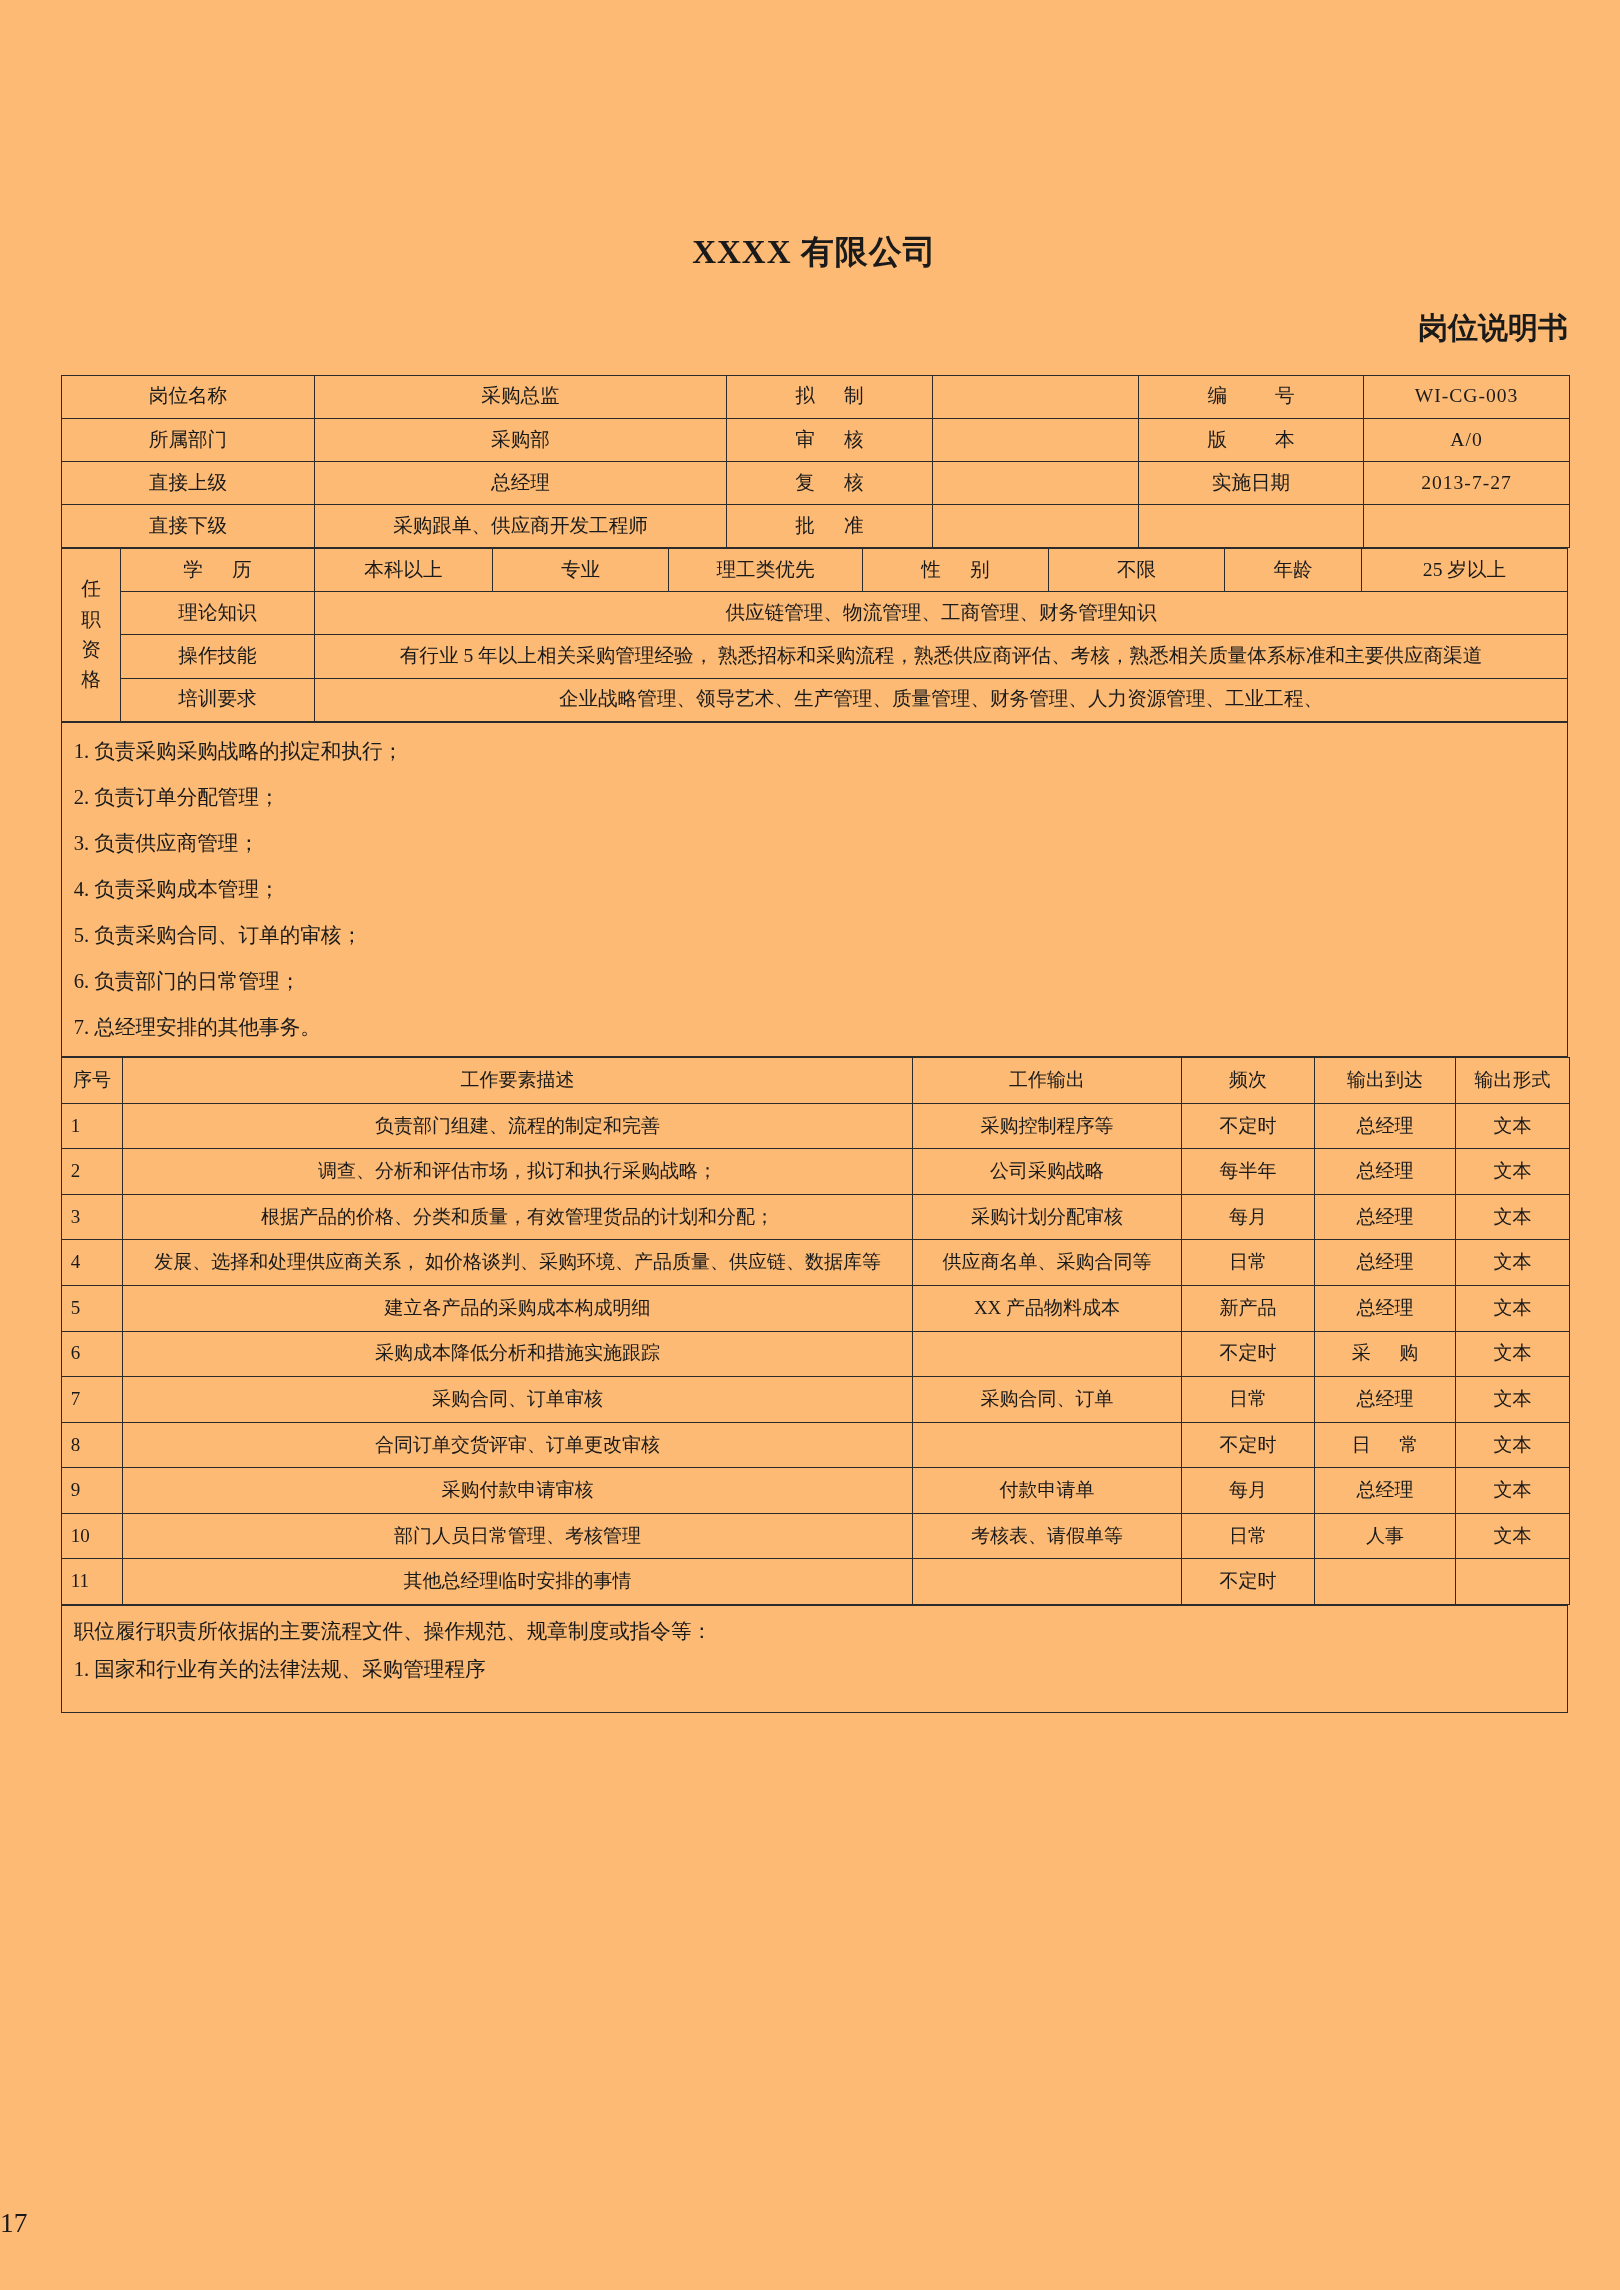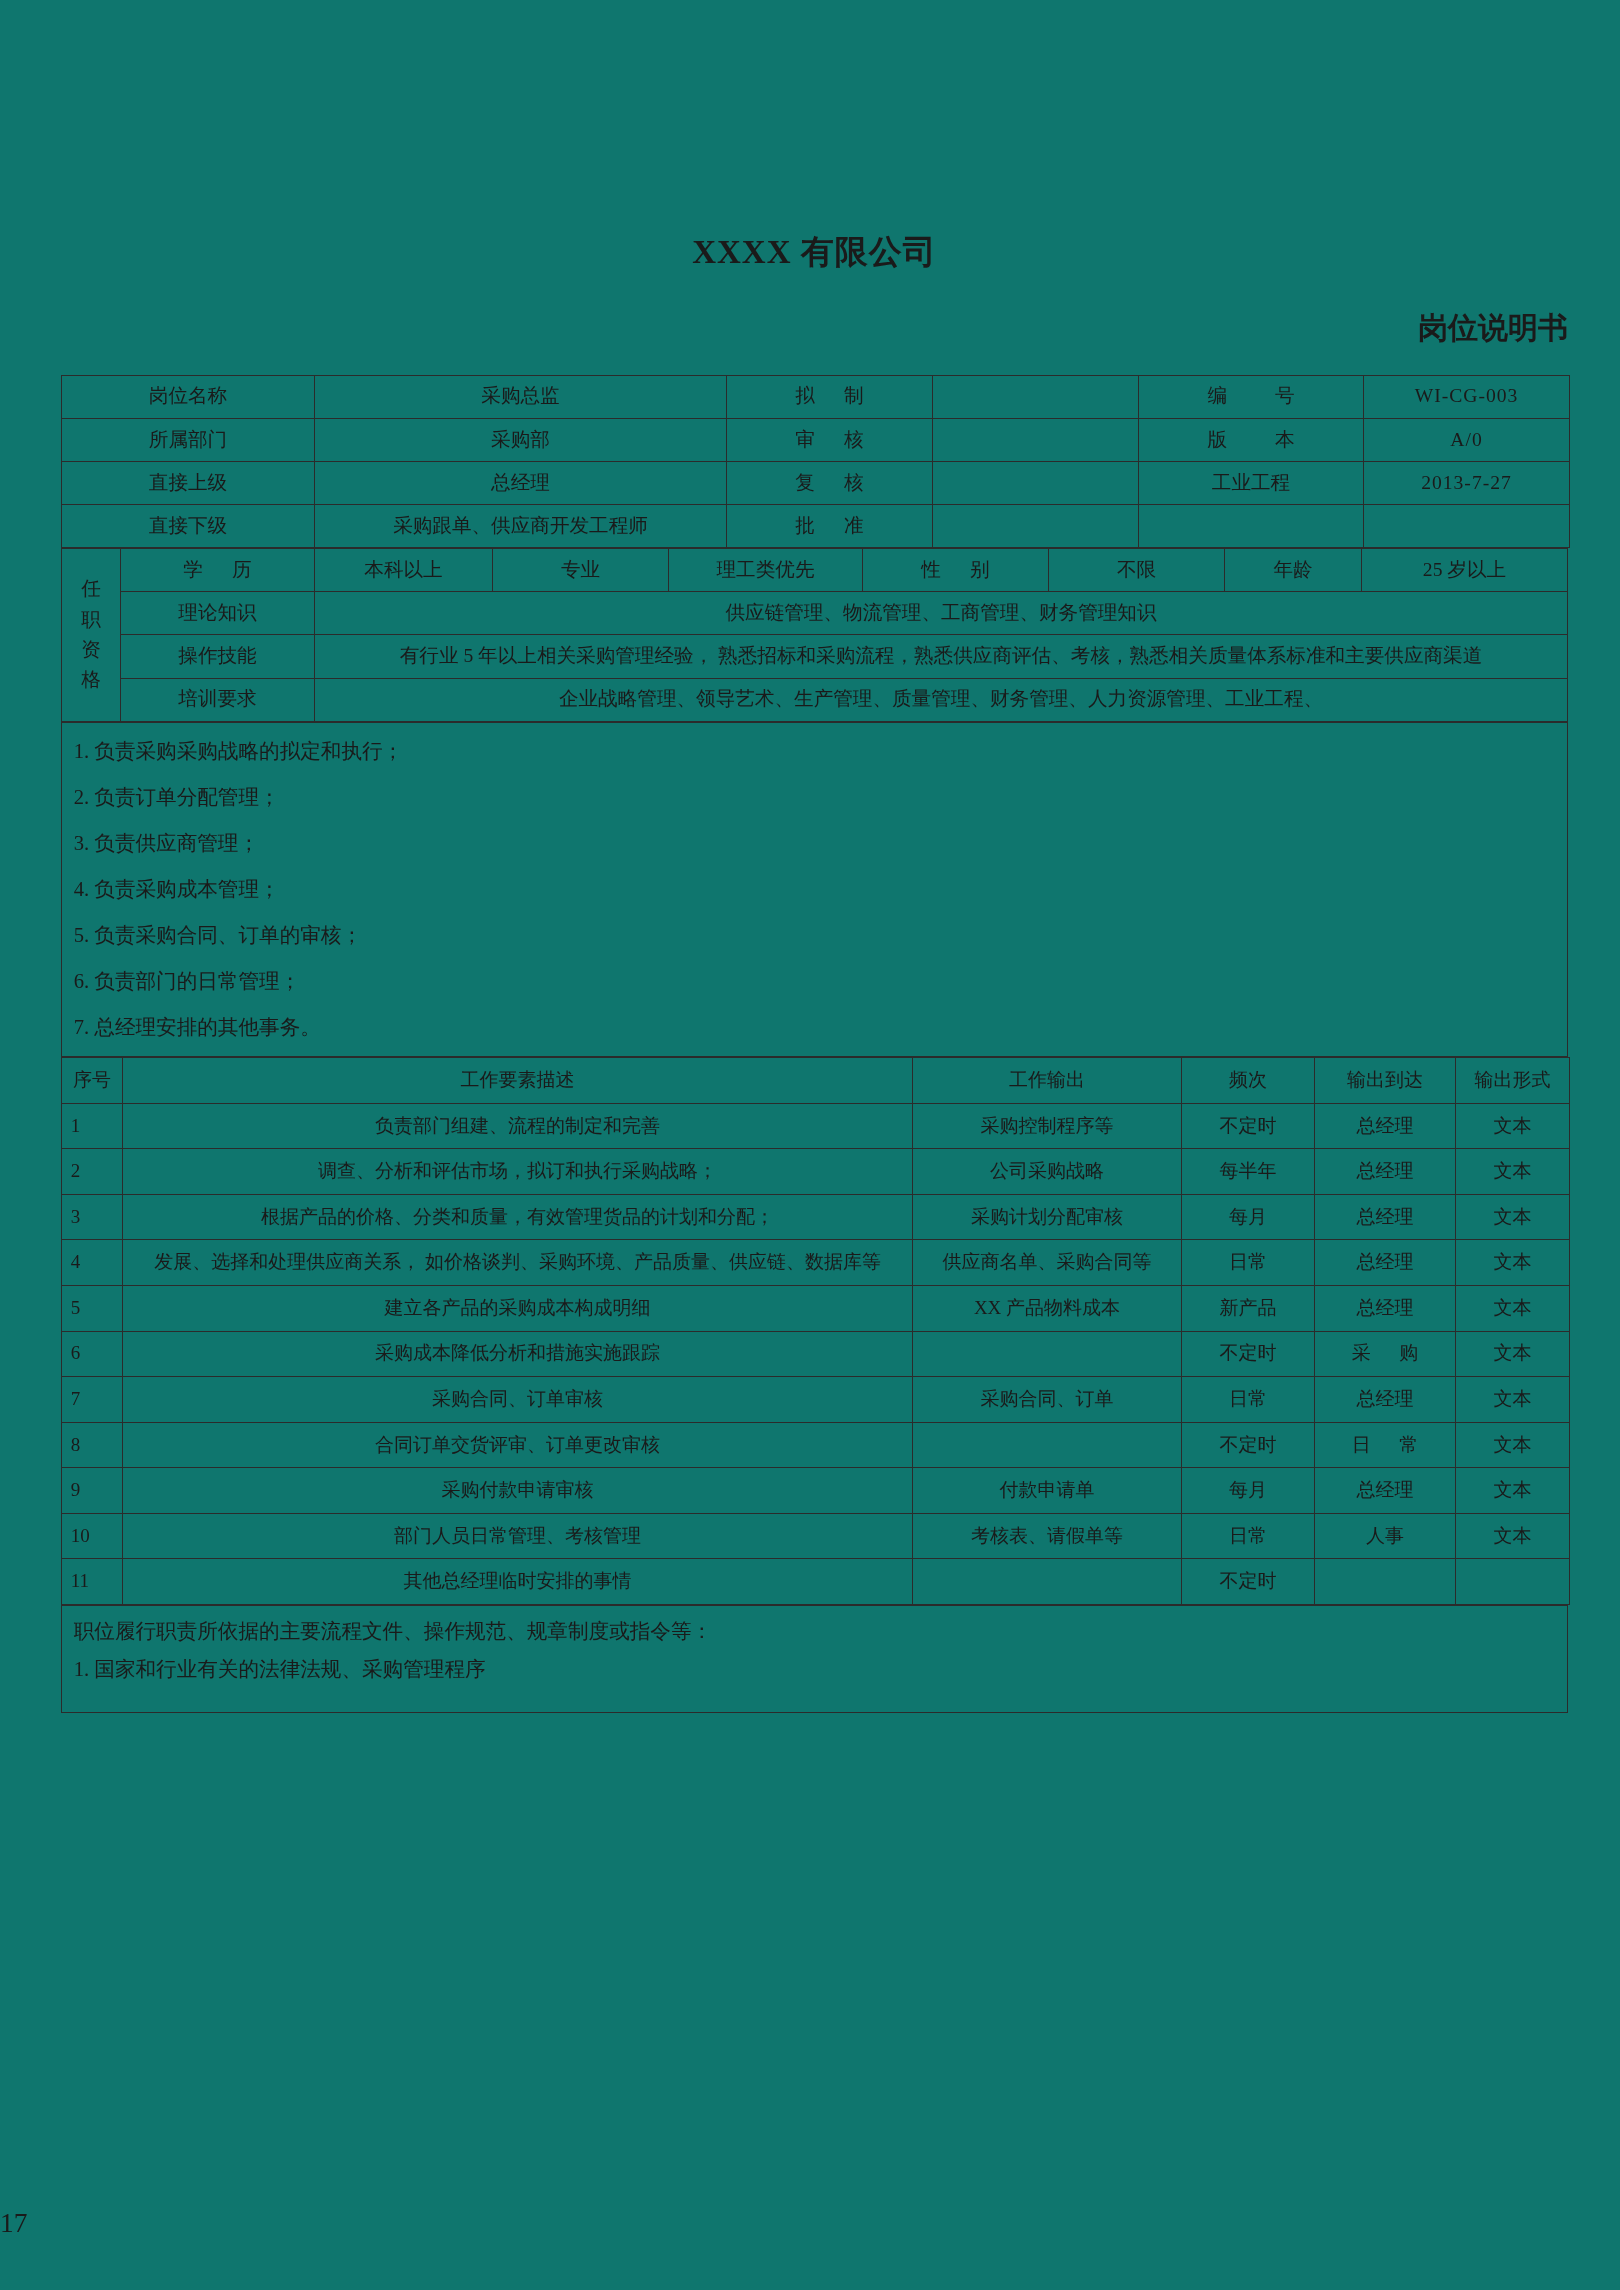--- a/index.html
+++ b/index.html
@@ -13,21 +13,21 @@
     font-family: "Liberation Serif", "DejaVu Serif", serif;
     color: #1a1a1a;
     position: relative;
     overflow: hidden;
   }
   .page {
     position: absolute;
     left: 0; top: 0;
     width: 1620px;
     height: 2291px;
-    background: #0f766e;
+    background: #fdba74;
   }
   .content {
     position: absolute;
     left: 61px;
     top: 0;
     width: 1507px;
   }
 
   
   .title-company {
@@ -159,21 +159,21 @@
           <td class="c sp">审  核</td>
           <td class="c"></td>
           <td class="c sp2">版  本</td>
           <td class="c latin">A/0</td>
         </tr>
         <tr>
           <td class="c" colspan="2">直接上级</td>
           <td class="c">总经理</td>
           <td class="c sp">复  核</td>
           <td class="c"></td>
-          <td class="c">工业工程</td>
+          <td class="c">实施日期</td>
           <td class="c latin">2013-7-27</td>
         </tr>
         <tr>
           <td class="c" colspan="2">直接下级</td>
           <td class="c">采购跟单、供应商开发工程师</td>
           <td class="c sp">批  准</td>
           <td class="c"></td>
           <td class="c"></td>
           <td class="c"></td>
         </tr>

